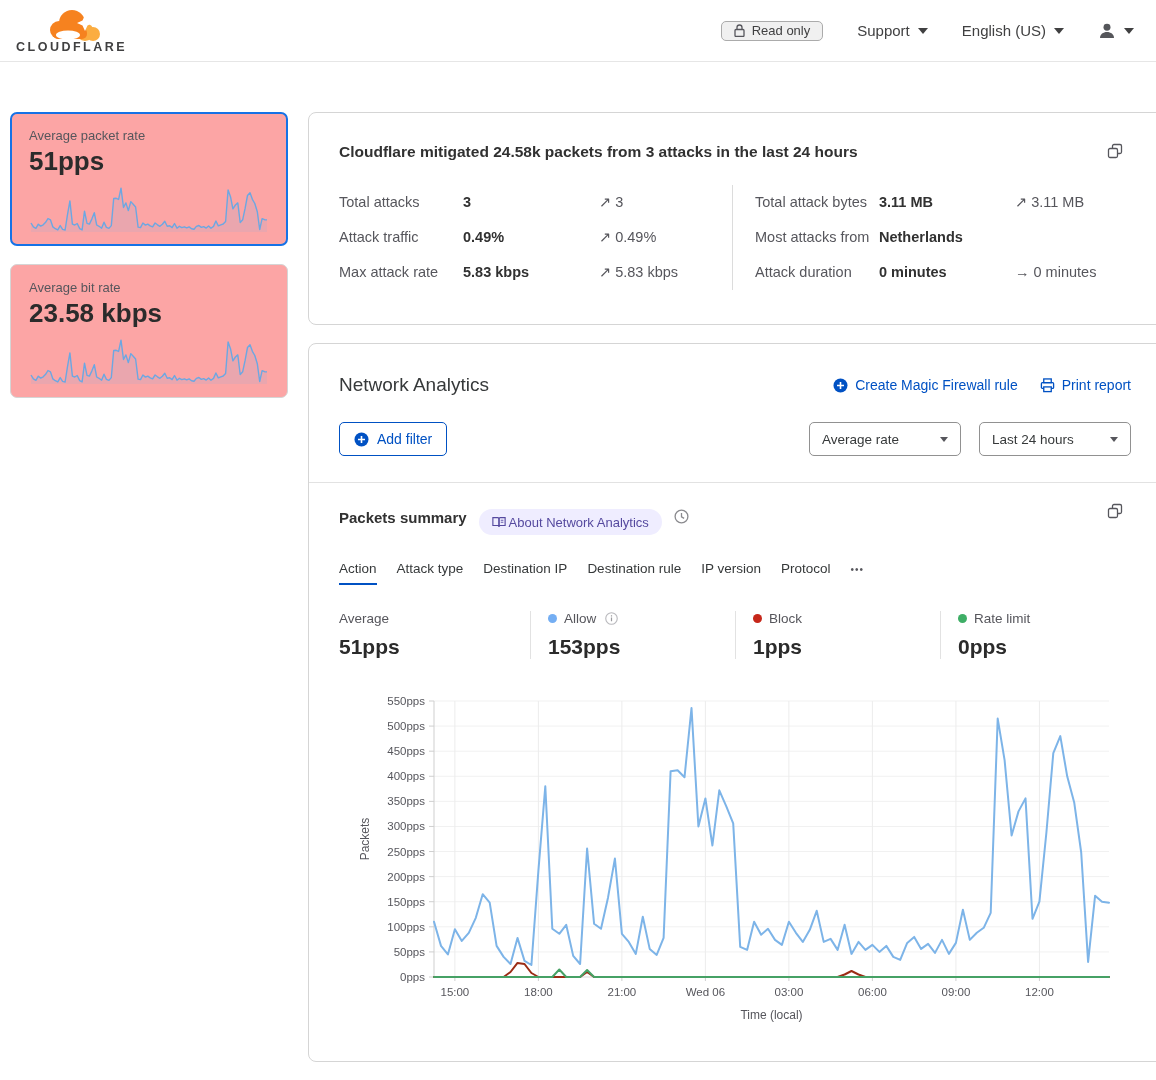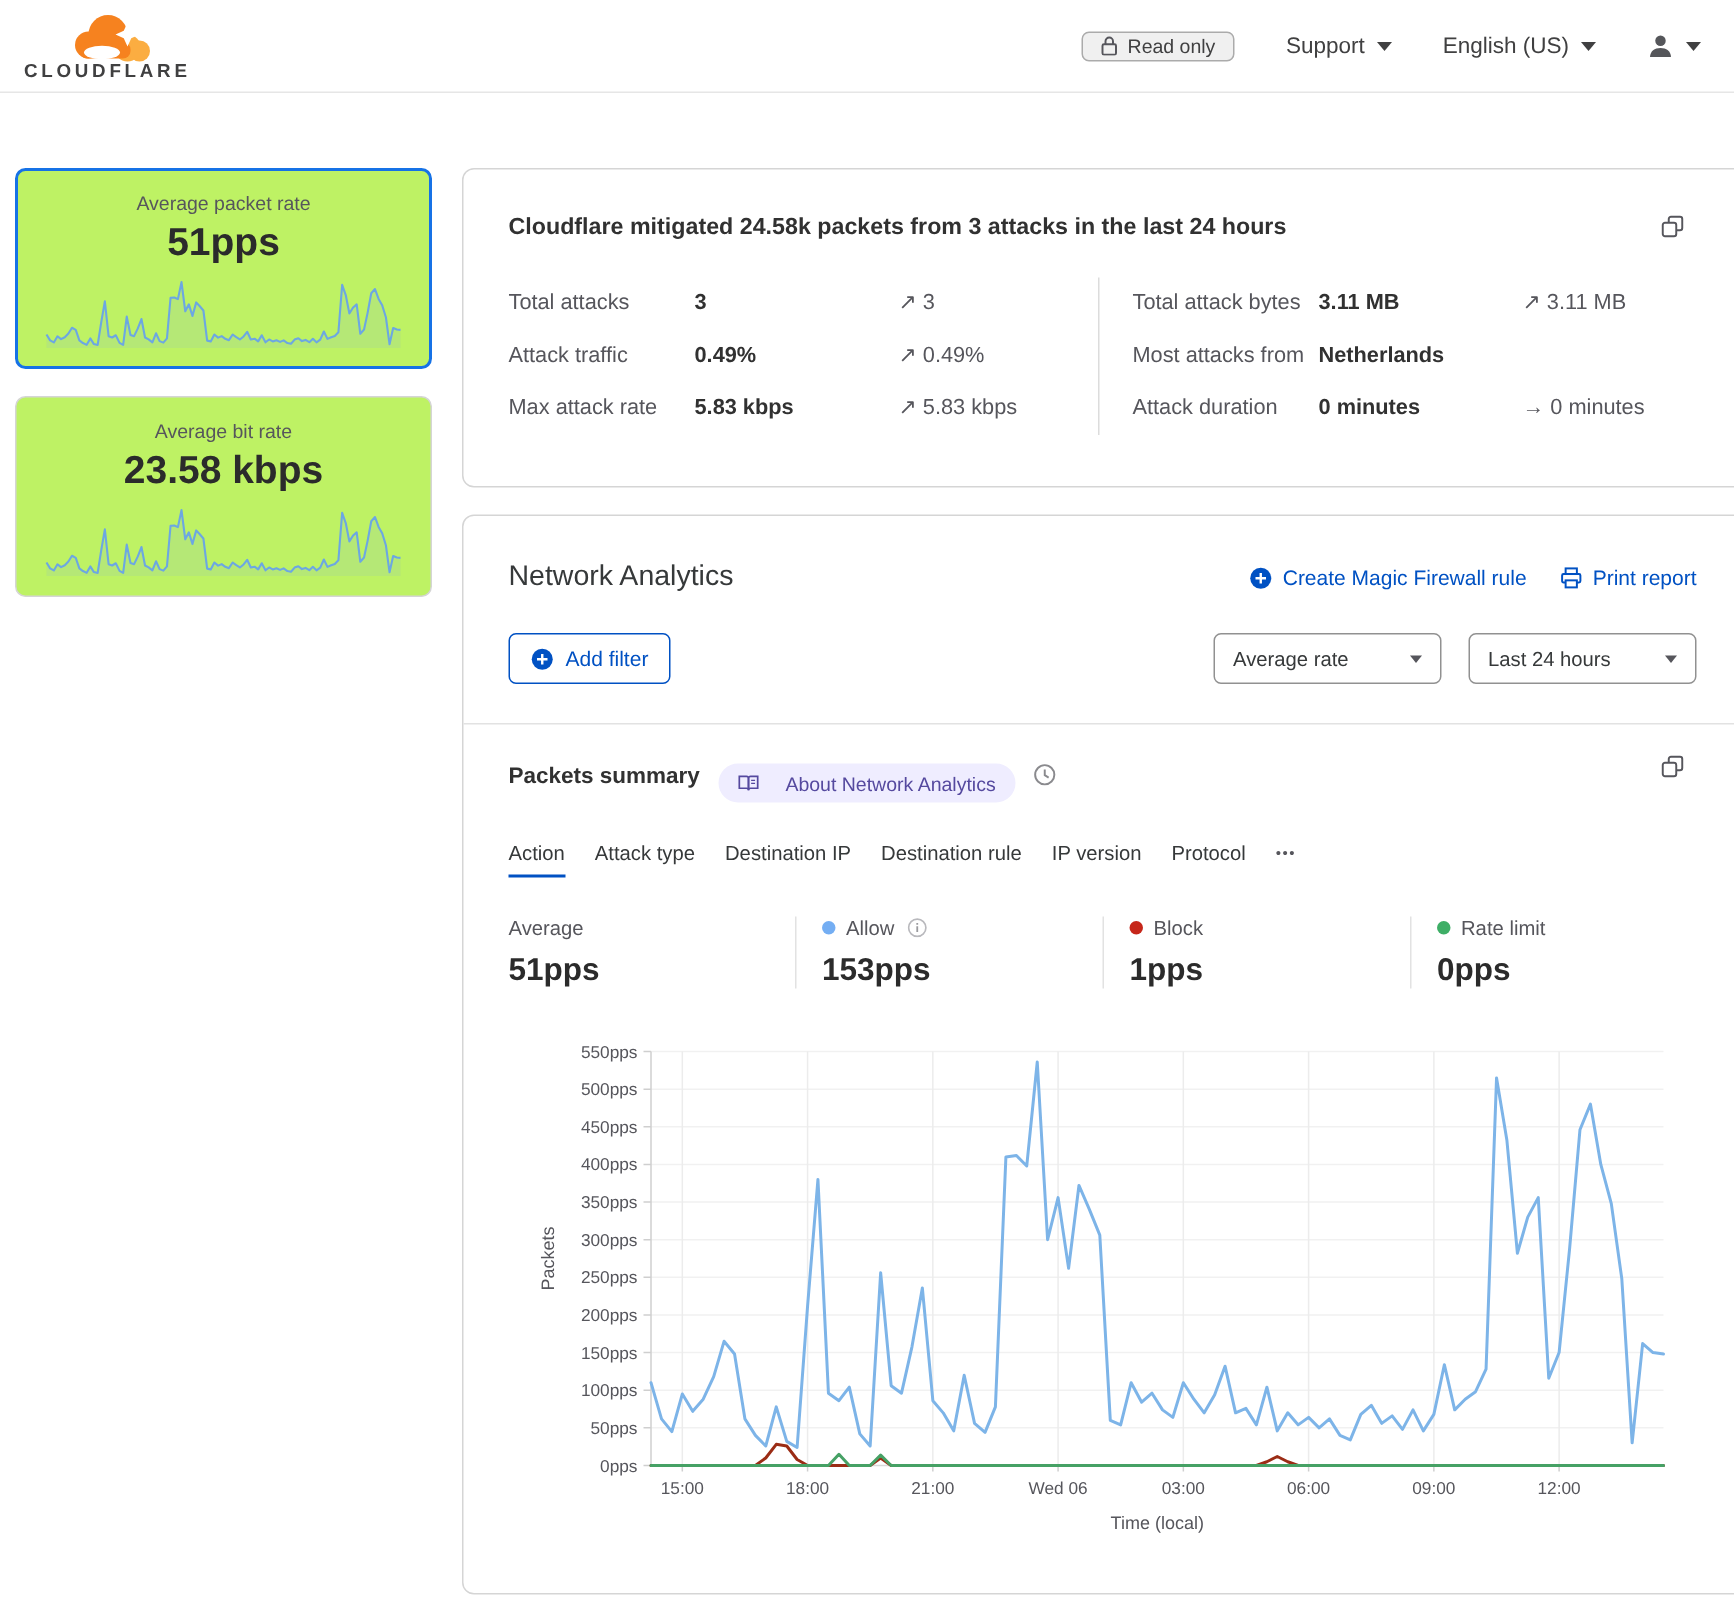--- a/index.html
+++ b/index.html
@@ -19,21 +19,21 @@
   .caret { width: 0; height: 0; border-left: 5px solid transparent; border-right: 5px solid transparent;
     border-top: 6px solid #404041; display: inline-block; }
   .caret.small { border-left-width: 4px; border-right-width: 4px; border-top-width: 5px; border-top-color: #56565c; }
 
   
   .layout { display: flex; padding: 50px 0 0 10px; gap: 20px; align-items: flex-start; }
   .left-col { width: 278px; flex: 0 0 278px; display: flex; flex-direction: column; gap: 18px; }
   .main-col { flex: 0 0 880px; display: flex; flex-direction: column; gap: 18px; }
 
   
-  .metric-card { border: 1px solid #d5d5d5; border-radius: 7px; padding: 15px 18px 10px; cursor: pointer; background:#bef264;text-align:center; }
+  .metric-card { border: 1px solid #d5d5d5; border-radius: 7px; padding: 15px 18px 10px; cursor: pointer; background:#fca5a5; }
   .metric-card.selected { border: 2px solid #1672e6; padding: 14px 17px 9px; }
   .metric-label { font-size: 13px; color: #56565c; }
   .metric-value { font-size: 26px; font-weight: 600; color: #2b2b2b; margin-top: 3px; }
   .sparkline { display: block; margin-top: 6px; }
 
   
   .card { border: 1px solid #d5d5d5; border-radius: 8px; background: #fff; position: relative; }
   .mitigation-card { padding: 30px 60px 34px 30px; }
   .mitigation-title { font-size: 15.5px; font-weight: bold; color: #313131; padding-right: 60px; }
   .copy-icon { position: absolute; top: 30px; right: 64px; cursor: pointer; }
@@ -60,21 +60,21 @@
   .selects { display: flex; gap: 18px; }
   .select { width: 152px; height: 34px; border: 1px solid #919191; border-radius: 5px; display: flex;
     align-items: center; justify-content: space-between; padding: 0 12px; font-size: 13.5px; color: #36393a;
     cursor: pointer; background: #fff; }
   .na-divider { border: none; border-top: 1px solid #e2e2e2; }
 
   
   .packets-section { padding: 26px 56px 30px 30px; position: relative; }
   .ps-heading-row { display: flex; align-items: flex-start; gap: 12px; }
   .ps-title { font-size: 15px; font-weight: bold; color: #313131; }
-  .about-pill { display: flex; align-items: center; gap: 18px; background: #efedff; color: #55499f;
+  .about-pill { display: flex; align-items: center; gap: 3px; background: #efedff; color: #55499f;
     border-radius: 20px; height: 26px; padding: 0 13px; font-size: 13px; cursor: pointer; }
   .ps-copy { top: 20px; }
   .tabs-row { display: flex; align-items: center; gap: 20px; margin-top: 26px; }
   .tab { font-size: 13.5px; color: #36393a; padding-bottom: 7px; border-bottom: 2px solid transparent; cursor: pointer; }
   .tab.active { border-bottom-color: #0051c3; }
   .tab-more { font-size: 10px; color: #56565c; letter-spacing: 1px; padding-bottom: 7px; cursor: pointer; }
 
   .legend-row { display: flex; margin-top: 26px; }
   .legend-block { padding-right: 16px; }
   .legend-block.b1 { flex: 0 0 191px; }

